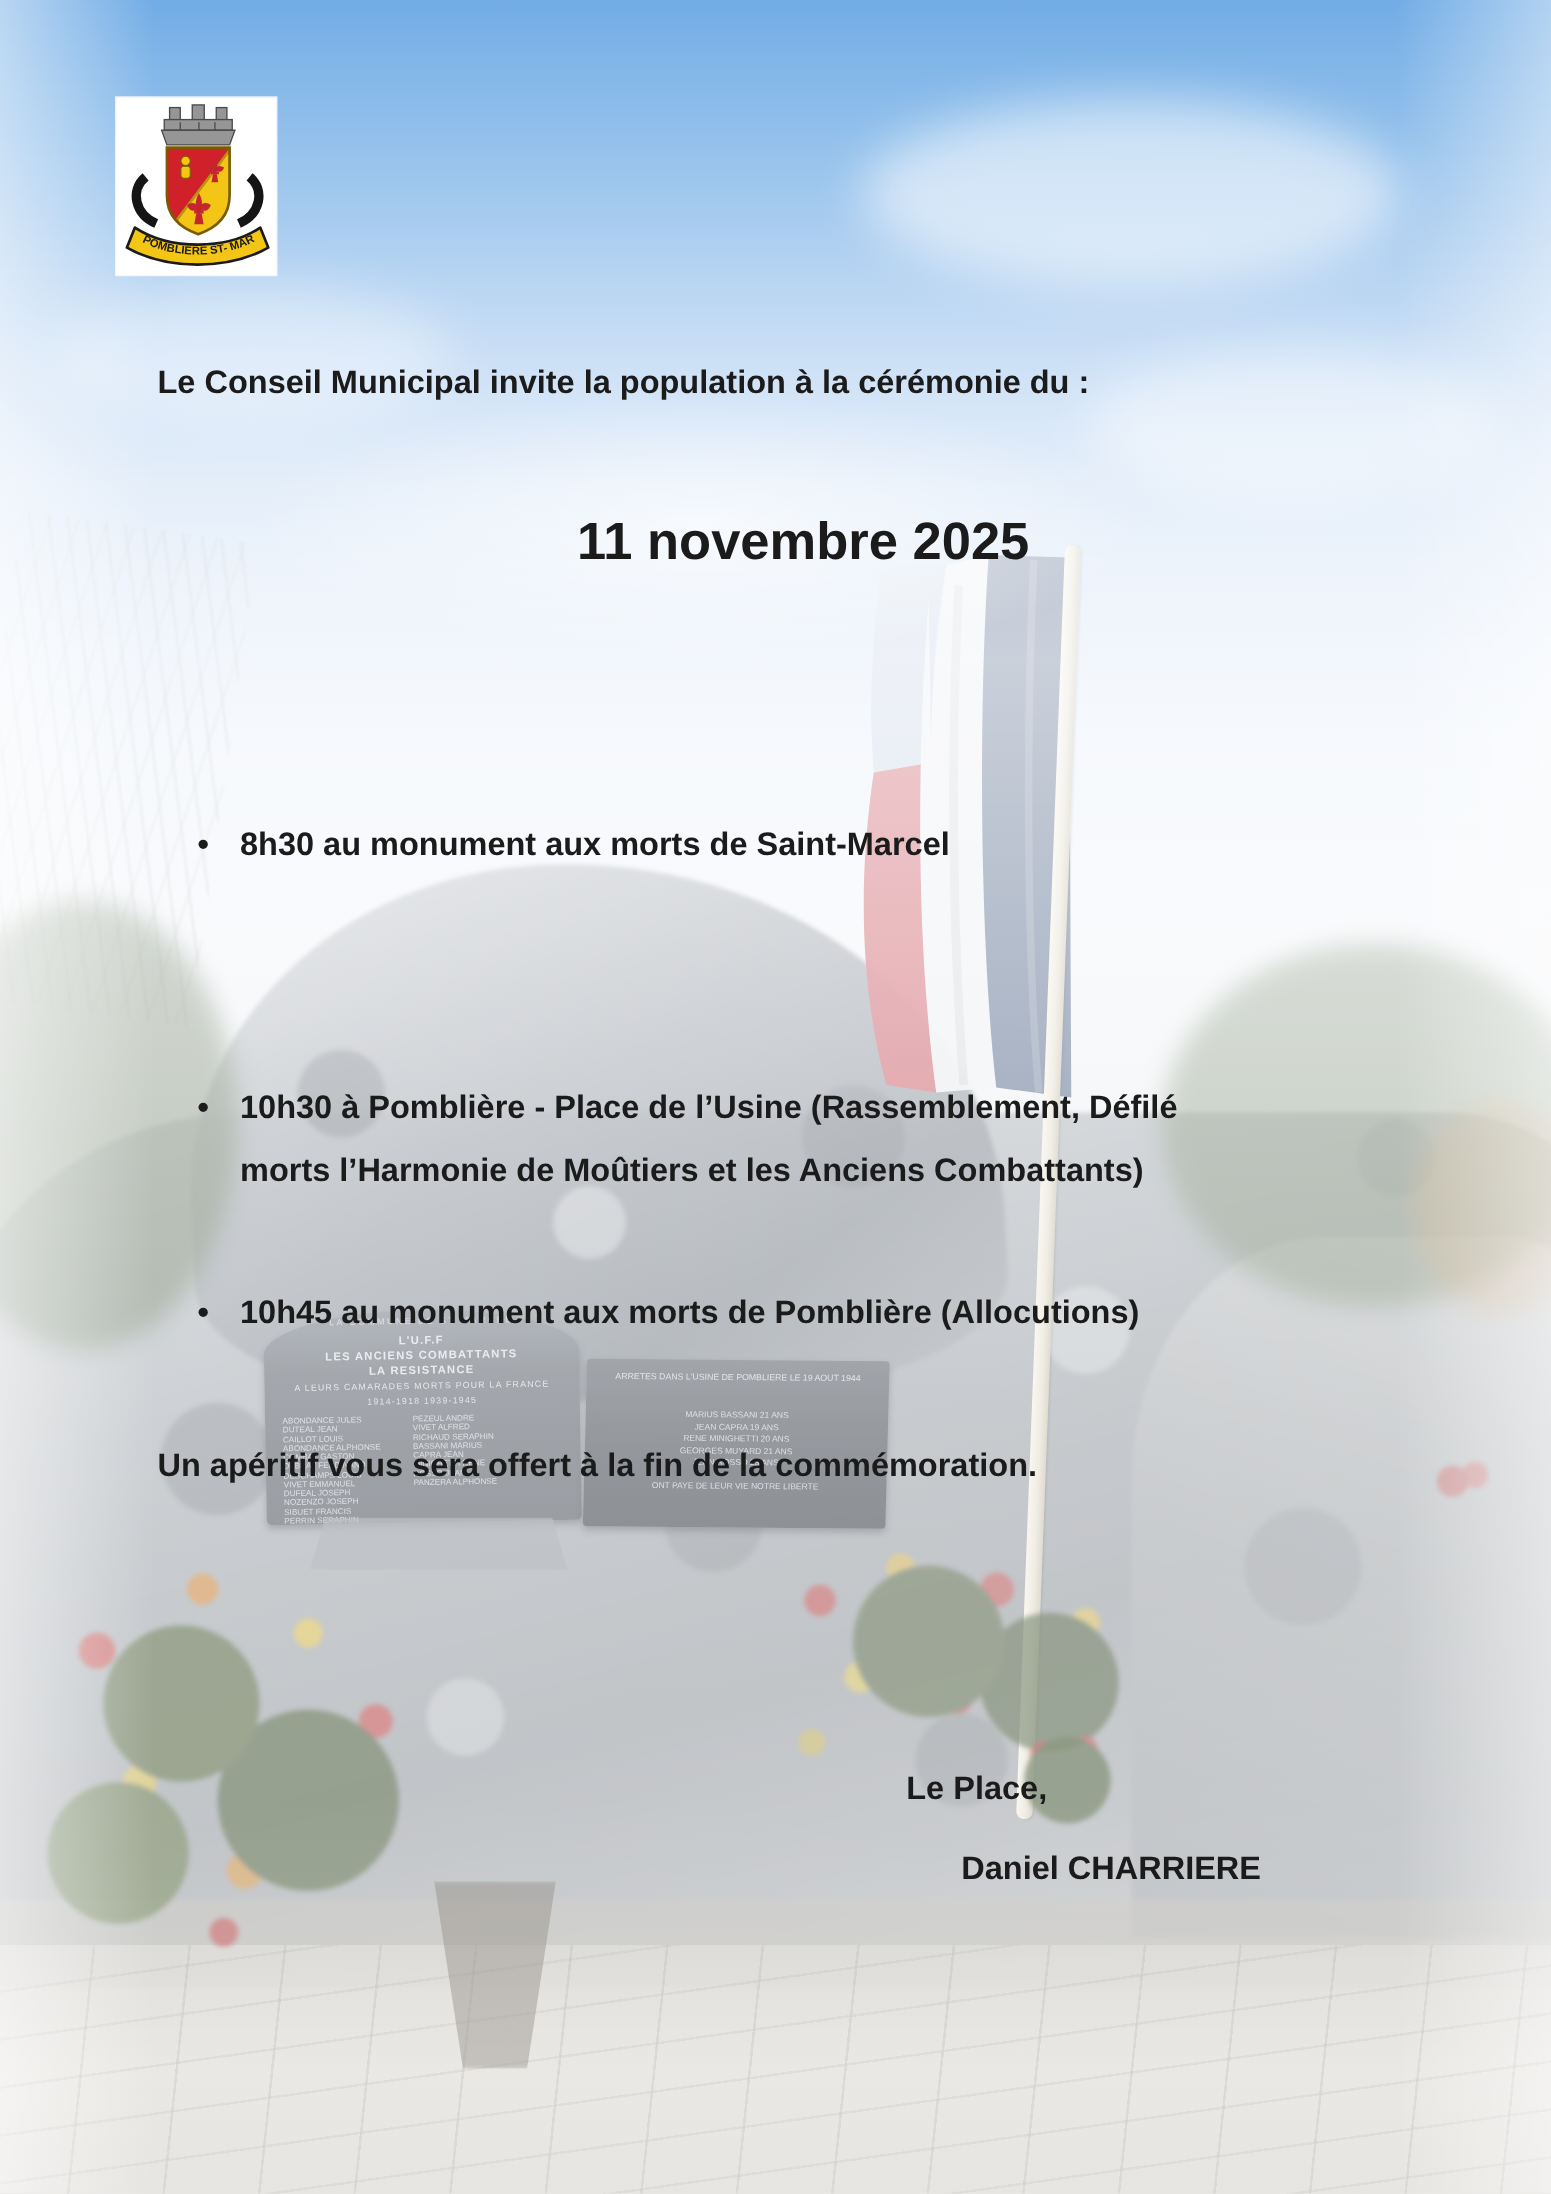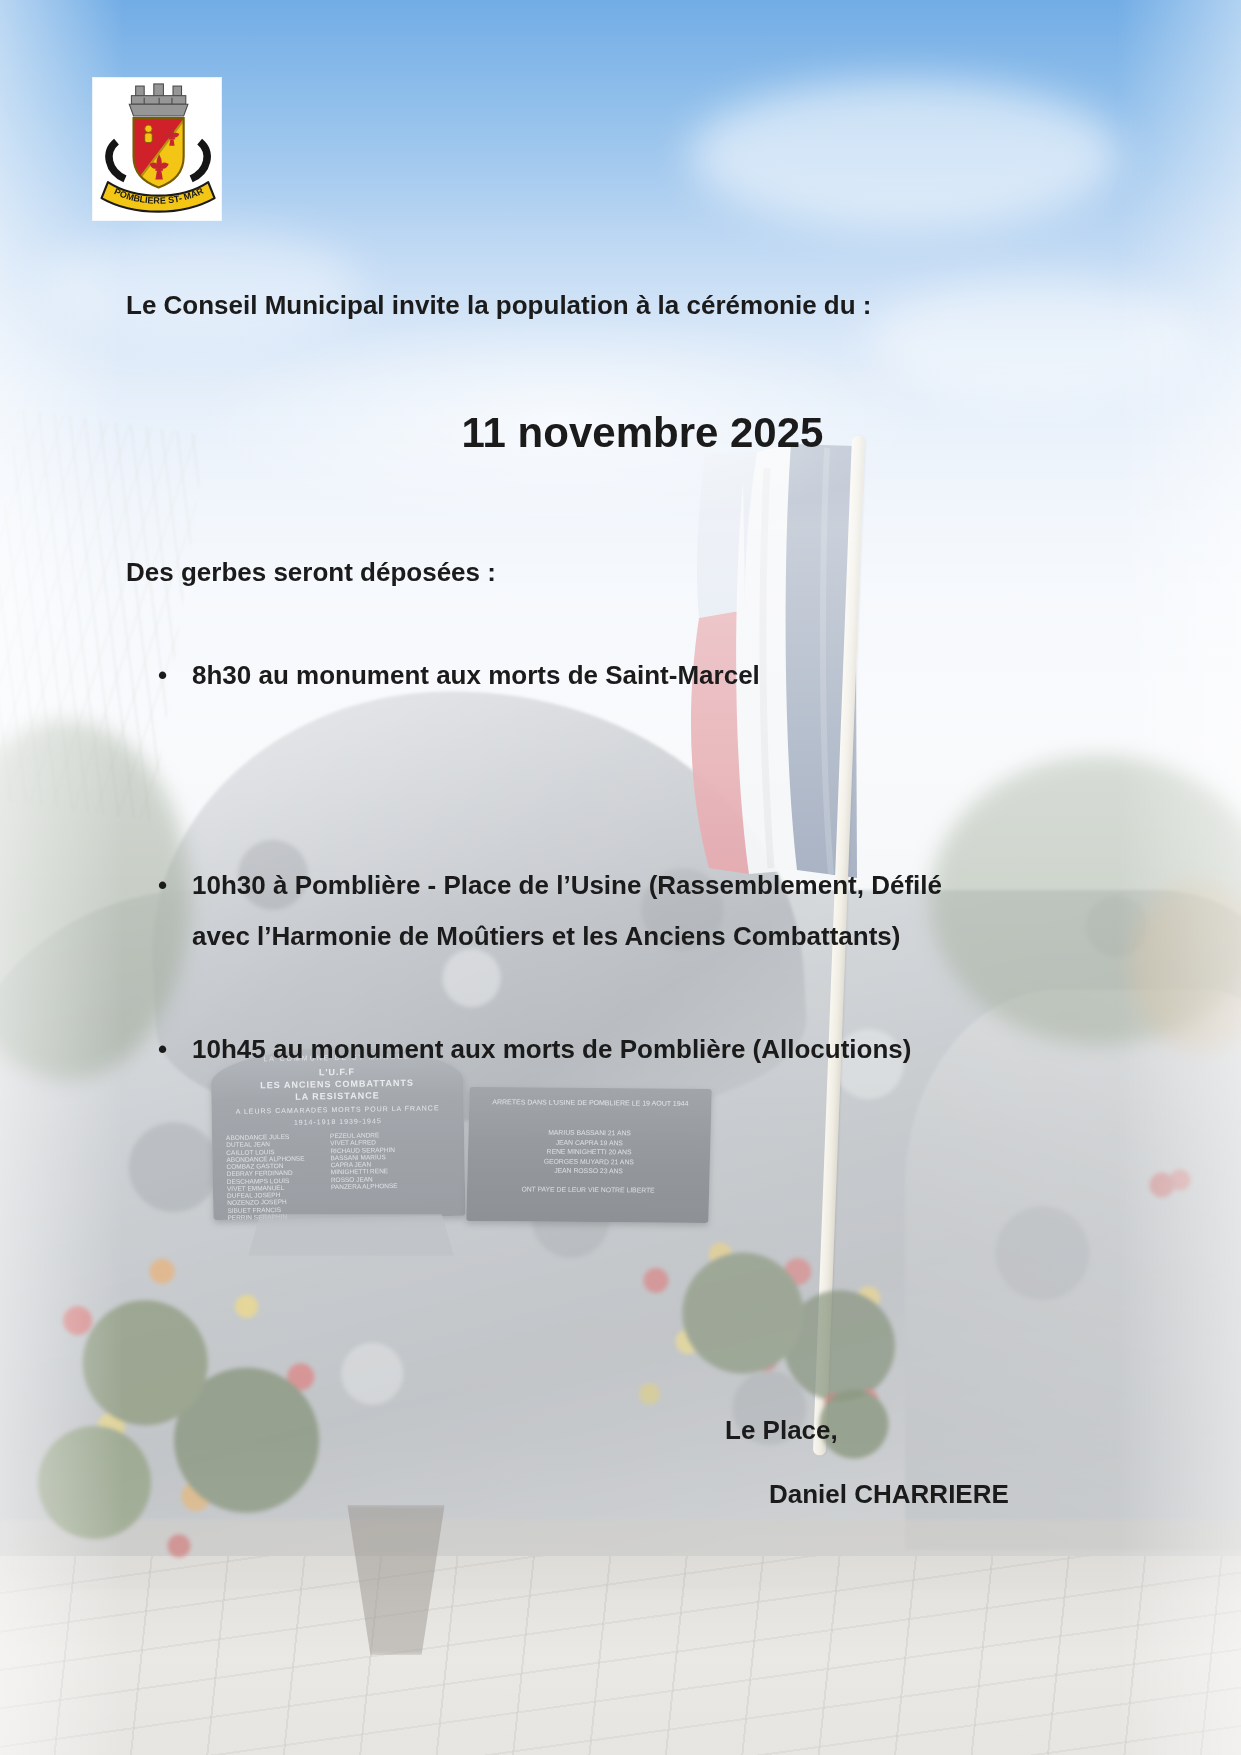--- a/index.html
+++ b/index.html
@@ -281,24 +281,24 @@
       <path d="M14,96 C40,113 83,113 108,96 L114,111 C84,128 38,128 8,111 Z" fill="#f3c514" stroke="#1a1a1a" stroke-width="2" stroke-linejoin="round"></path>
       <path id="bannerPath" d="M16,105 C42,120 80,120 106,105" fill="none"></path>
       <text font-size="8.5" font-weight="bold" fill="#1a1a1a" font-family="Liberation Sans, sans-serif">
         <textPath href="#bannerPath" startOffset="4%">POMBLIERE ST- MARCEL</textPath>
       </text>
     </svg>
   </div>
 
   <div class="txt intro">Le Conseil Municipal invite la population à la cérémonie du :</div>
   <div class="txt title">11 novembre 2025</div>
-  <div class="txt subhead">Des gerbes seront déposées :</div>
 
   <ul class="bullets">
     <li class="txt bullet b1">8h30 au monument aux morts de Saint-Marcel</li>
-    <li class="txt bullet b3">10h30 à Pomblière - Place de l’Usine (Rassemblement, Défilé avec l’Harmonie de Moûtiers et les Anciens Combattants)</li>
+    <li class="txt bullet b3">10h30 à Pomblière - Place de l’Usine (Rassemblement, Défilé morts l’Harmonie de Moûtiers et les Anciens Combattants)</li>
     <li class="txt bullet b4">10h45 au monument aux morts de Pomblière (Allocutions)</li>
   </ul>
 
+  <div class="txt closing">Un apéritif vous sera offert à la fin de la commémoration.</div>
   <div class="txt sig-role">Le Place,</div>
   <div class="txt sig-name">Daniel CHARRIERE</div>
 
 </div>
 
 </body></html>

